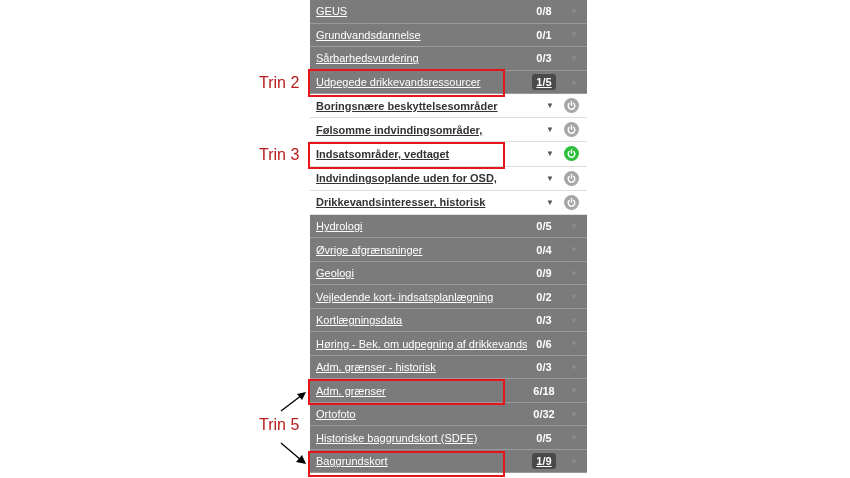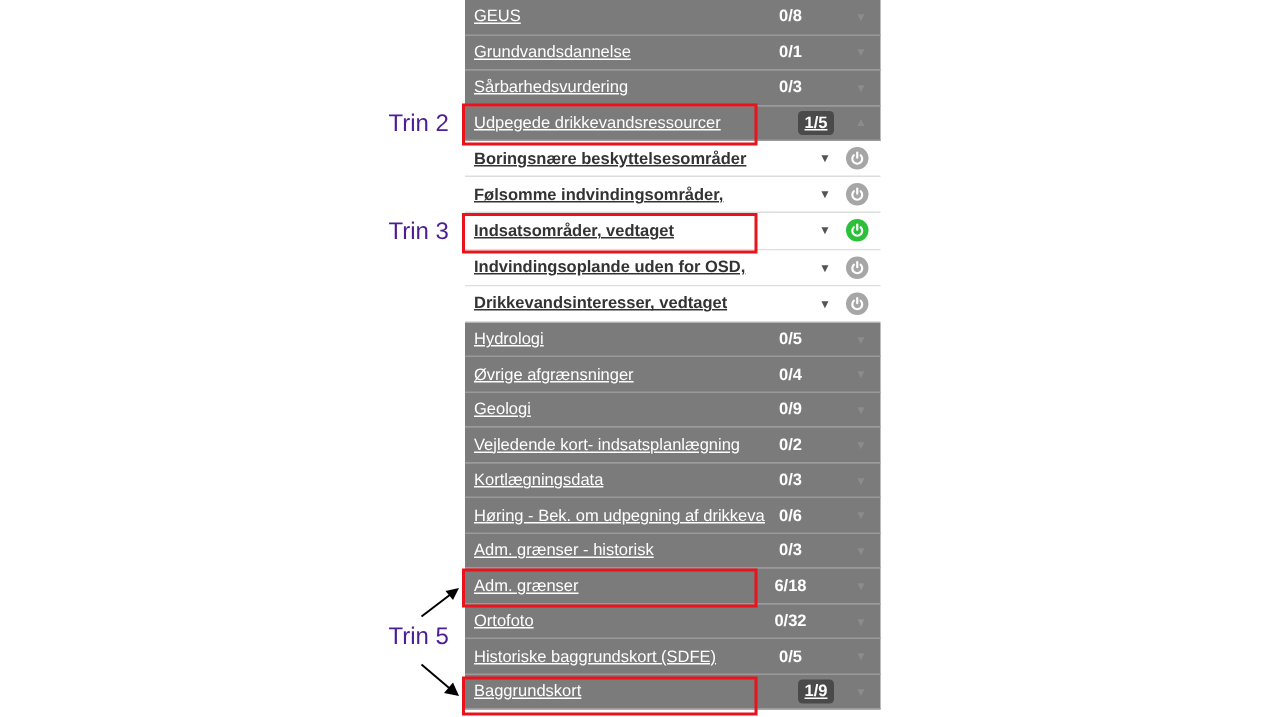--- a/index.html
+++ b/index.html
@@ -14,42 +14,42 @@
       position: relative; height: 23.5px; box-sizing: border-box;
       display: flex; align-items: center;
       border-bottom: 1px solid #9a9a9a;
     }
     .row.group { background: #7b7b7b; color: #ffffff; font-size: 11px; }
     .row.layer { background: #ffffff; color: #333333; font-size: 11px; font-weight: bold; border-bottom: 1px solid #dddddd; height: 24.2px; }
     .row .label { padding-left: 6px; flex: 1; white-space: nowrap; overflow: hidden; text-decoration: underline; }
     .row.group .label { max-width: 218px; }
     .row .count {
       width: 34px; text-align: center; font-size: 11px; font-weight: bold;
-      margin-right: 21px;
+      margin-right: 4px;
     }
     .row .count.active {
       background: #4a4a4a; border-radius: 3px; padding: 2px 0; width: 24px; margin-right: 9px; margin-left: 5px; text-decoration: underline;
     }
     .row .chev {
       width: 18px; text-align: center; color: #8c8c8c; font-size: 8px; margin-right: 4px;
     }
     .row.layer .dd {
       width: 12px; text-align: center; color: #555555; font-size: 8px; margin-right: 8px;
     }
     .power {
       width: 15px; height: 15px; border-radius: 50%; margin-right: 8px;
       background: #a6a6a6; position: relative; display: flex; align-items: center; justify-content: center;
     }
     .power.on { background: #2bbf3a; }
     .power svg { width: 11px; height: 11px; }
     .redbox {
       position: absolute; border: 2.5px solid #e8141b; box-sizing: border-box; pointer-events: none;
     }
     .trin {
-      position: absolute; font-size: 16px; color: #4c1d95;
+      position: absolute; font-size: 16px; color: #b91c1c;
     }
     .arrow { position: absolute; }
   </style>
 </head>
 <body>
 
 <div class="panel">
 
   <div class="row group">
     <span class="label">GEUS</span>
@@ -106,21 +106,21 @@
     <span class="label">Indvindingsoplande uden for OSD,</span>
     <span class="dd">▼</span>
     <span class="power">
       <svg viewBox="0 0 12 12">
           <path d="M3.5 3.8 A3.6 3.6 0 1 0 8.5 3.8" fill="none" stroke="#fff" stroke-width="1.6" stroke-linecap="round"></path>
           <line x1="6" y1="1.8" x2="6" y2="5.6" stroke="#fff" stroke-width="1.6" stroke-linecap="round"></line>
         </svg>
     </span>
   </div>
   <div class="row layer">
-    <span class="label">Drikkevandsinteresser, vedtaget</span>
+    <span class="label">Drikkevandsinteresser, historisk</span>
     <span class="dd">▼</span>
     <span class="power">
       <svg viewBox="0 0 12 12">
           <path d="M3.5 3.8 A3.6 3.6 0 1 0 8.5 3.8" fill="none" stroke="#fff" stroke-width="1.6" stroke-linecap="round"></path>
           <line x1="6" y1="1.8" x2="6" y2="5.6" stroke="#fff" stroke-width="1.6" stroke-linecap="round"></line>
         </svg>
     </span>
   </div>
 
   <div class="row group">

